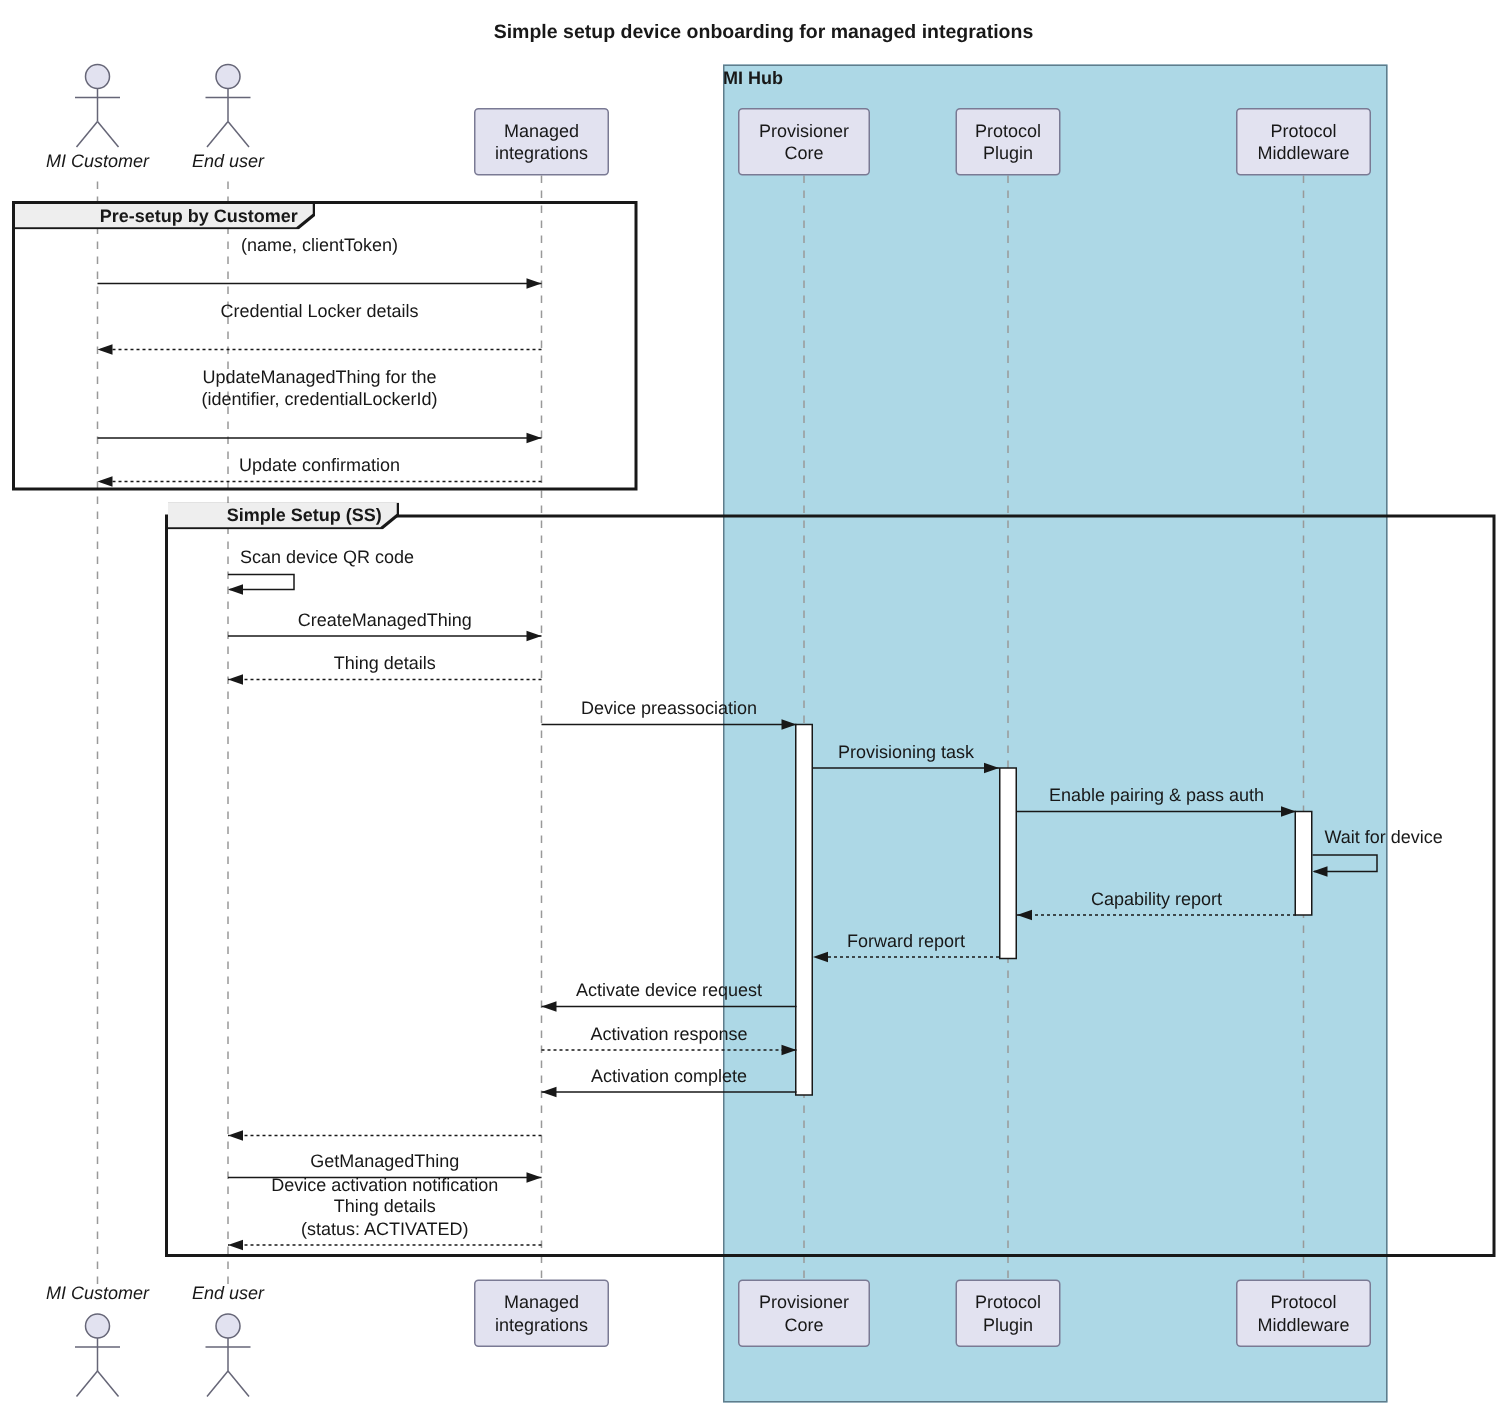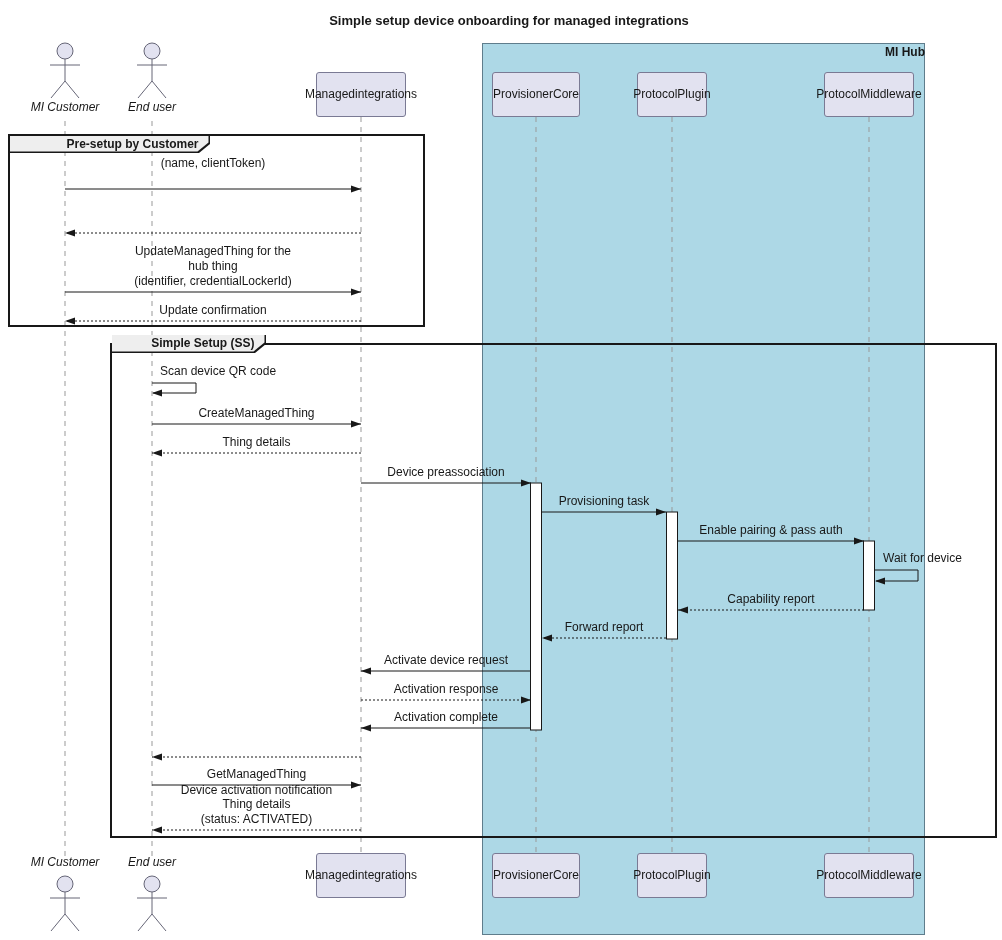--- a/index.html
+++ b/index.html
@@ -12,21 +12,21 @@
   .abs{position:absolute;}
   .title{
     left:0;top:13px;width:100%;text-align:center;
     font-weight:bold;font-size:13px;
   }
   .hub{
     background:var(--hub-fill,#ADD8E6);
     border:1px solid var(--hub-border,#5f7d8c);
     box-sizing:border-box;
   }
-  .hublabel{font-weight:bold;font-size:12px;text-align:right;}
+  .hublabel{font-weight:bold;font-size:12px;text-align:left;}
   svg.layer{position:absolute;left:0;top:0;}
   .frame{
     box-sizing:border-box;
     border:2px solid var(--frame-border,#181818);
     background:transparent;
   }
   .flabel-outer{
     background:var(--frame-border,#181818);
     clip-path:polygon(0 0,100% 0,100% calc(100% - 9px),calc(100% - 11px) 100%,0 100%);
   }
@@ -35,21 +35,21 @@
     background:var(--frame-label-fill,#EEEEEE);
     clip-path:polygon(0 0,100% 0,100% calc(100% - 9px),calc(100% - 11px) 100%,0 100%);
     display:flex;align-items:center;justify-content:flex-end;
     font-weight:bold;font-size:12px;padding-right:10px;white-space:nowrap;
   }
   .pbox{
     box-sizing:border-box;
     background:var(--participant-fill,#E2E2F0);
     border:1px solid var(--participant-border,#7a7a94);
     border-radius:3px;
-    display:flex;flex-direction:row;align-items:center;justify-content:center;
+    display:flex;flex-direction:column;align-items:center;justify-content:center;
     font-size:12px;line-height:15px;text-align:center;
   }
   .msgtext{font-size:12px;line-height:15px;text-align:center;}
   .selftext{font-size:12px;line-height:15px;white-space:nowrap;}
   .actorlabel{font-size:12px;text-align:center;white-space:nowrap;font-style:italic;}
 </style>
 </head>
 <body>
 
 <div class="diagram" id="diagram">
@@ -149,24 +149,24 @@
     <div class="flabel-inner">
         <span>Simple Setup (SS)</span>
       </div>
   </div>
 
   <div id="gen">
       <div class="abs msgtext" style="left: 53px; top: 156px; width: 320px;">
         <div>(name, clientToken)</div>
       </div>
       <div class="abs msgtext" style="left: 53px; top: 200px; width: 320px;">
+        <div>Credential Locker details</div>
       </div>
       <div class="abs msgtext" style="left: 53px; top: 244px; width: 320px;">
         <div>UpdateManagedThing for the</div>
-        <div>hub thing</div>
         <div>(identifier, credentialLockerId)</div>
       </div>
       <div class="abs msgtext" style="left: 53px; top: 303px; width: 320px;">
         <div>Update confirmation</div>
       </div>
       <div class="abs selftext" style="left: 160px; top: 364px;">
         <div>Scan device QR code</div>
       </div>
       <div class="abs msgtext" style="left: 96.5px; top: 406px; width: 320px;">
         <div>CreateManagedThing</div>

